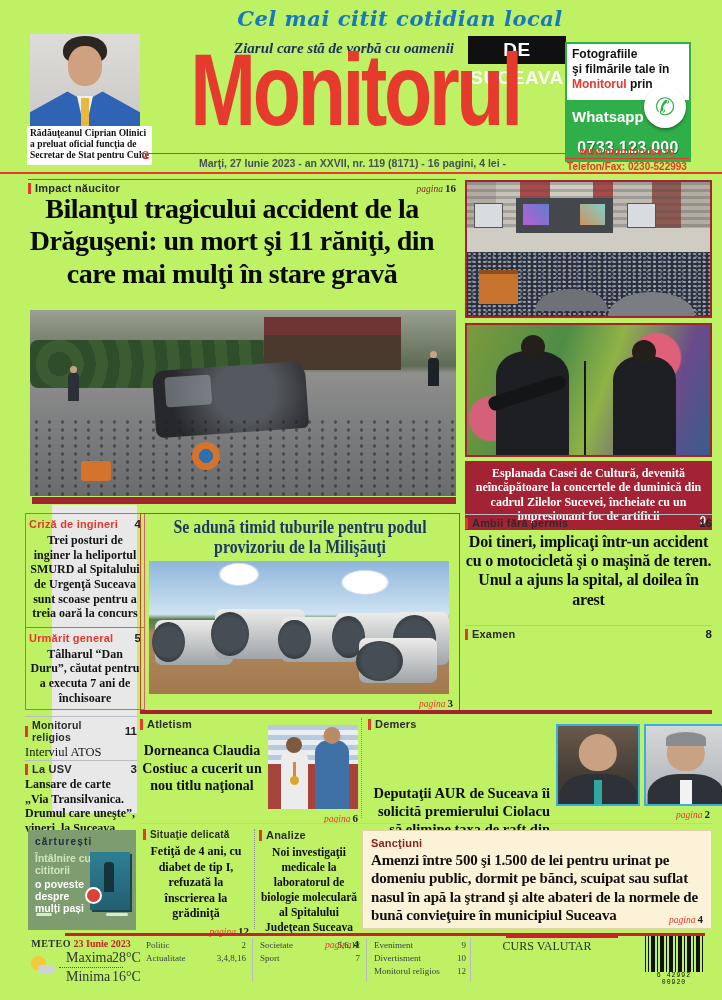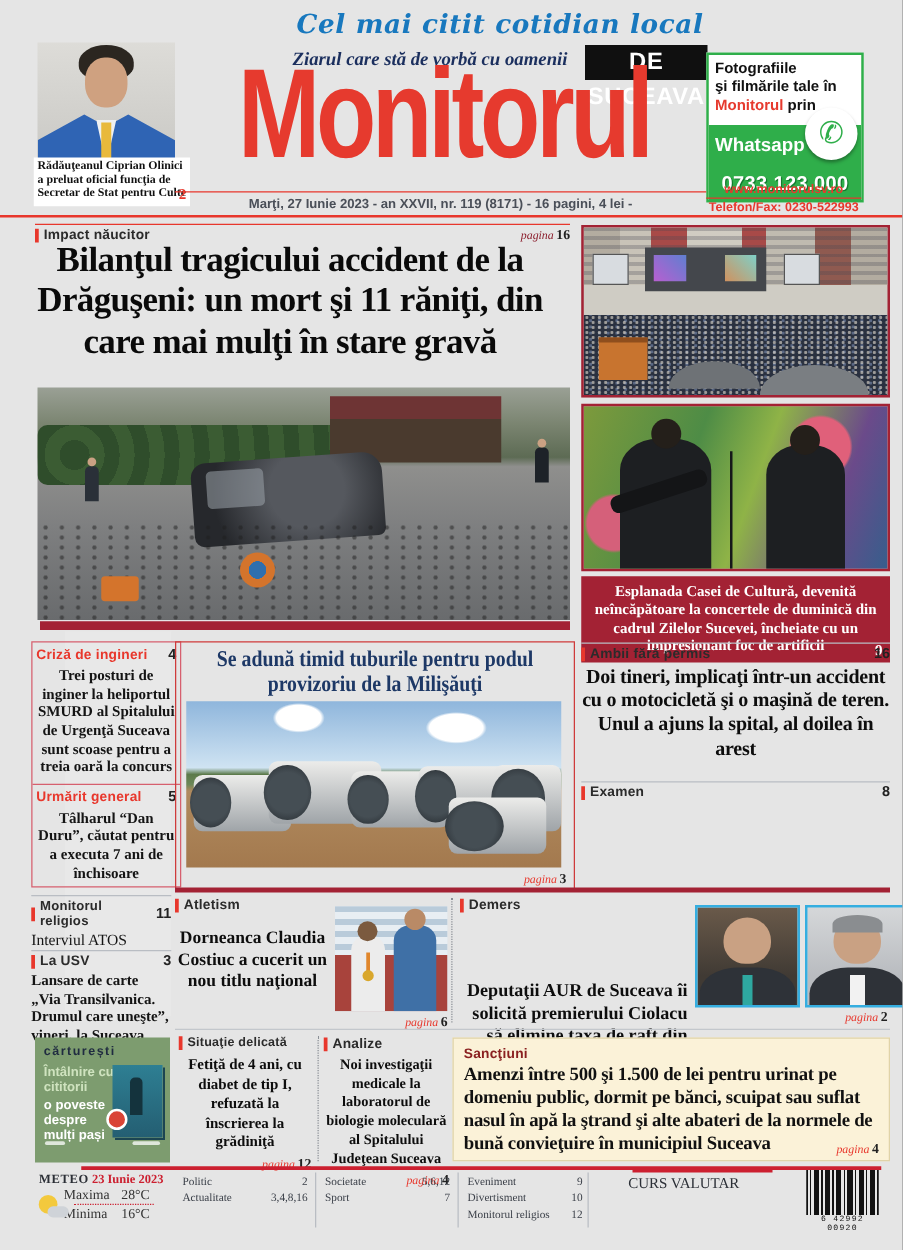--- a/index.html
+++ b/index.html
@@ -1,16 +1,16 @@
 <!DOCTYPE html>
 <html><head>
 <meta charset="utf-8">
 <style>
   html,body{margin:0;padding:0;background:#888;}
-  .page{position:relative;width:722px;height:1000px;background:#e5e5e5;overflow:hidden;
+  .page{position:relative;width:722px;height:1000px;background:#bef264;overflow:hidden;
         font-family:"Liberation Sans",sans-serif;color:#1a1a1a;}
   .abs{position:absolute;}
   
   .tagline-script{left:225px;top:6px;width:350px;text-align:center;color:#1878be;
     font:bold italic 21px "DejaVu Serif",serif;letter-spacing:.5px;}
   .tagline-sub{left:234px;top:40px;color:#1b2f5e;font:bold italic 15px "Liberation Serif",serif;}
   .region-badge{left:468px;top:36px;width:98px;height:28px;background:#101010;color:#fff;
     font-weight:bold;font-size:19px;line-height:28px;text-align:center;letter-spacing:.5px;}
   .logo{left:140px;top:40px;width:430px;text-align:center;color:#e63a2e;line-height:1;}
   .logo span{display:inline-block;font-weight:bold;font-size:94px;letter-spacing:-4px;
@@ -179,21 +179,21 @@
   .sc-pagina{position:absolute;right:8px;bottom:3px;}
   
   .footer-rule{left:65px;top:933px;width:640px;height:3px;background:#cc2030;}
   .meteo{left:25px;top:938px;width:112px;font-family:"Liberation Serif",serif;}
   .meteo-head{text-align:center;font-size:10px;}
   .meteo-title{font-weight:bold;color:#2b2f36;letter-spacing:.5px;}
   .meteo-date{font-weight:bold;color:#cc2030;}
   .wicon{position:absolute;left:6px;top:18px;width:20px;height:18px;}
   .sun{position:absolute;left:0;top:0;width:15px;height:15px;border-radius:50%;background:#f3c93d;}
   .cloud{position:absolute;right:-4px;bottom:0;width:17px;height:9px;background:#cfd3d8;border-radius:8px;}
-  .mrow{margin-left:26px;display:flex;gap:8px;font-size:11px;color:#333;padding:1px 0;}
+  .mrow{margin-left:41px;display:flex;gap:8px;font-size:14px;color:#333;padding:1px 0;}
   .mrow .lbl{width:38px;}
   .mdot{margin-left:34px;border-top:1px dotted #cc2030;width:64px;}
   .idx-col{top:938px;font-family:"Liberation Serif",serif;font-size:9px;color:#3a3f48;}
   .idx-row{display:flex;justify-content:space-between;padding:1.5px 0;}
   .vsep{top:938px;height:44px;width:0;border-left:1px solid #b9bdc3;}
   .currency{left:476px;top:936px;width:142px;font-family:"Liberation Serif",serif;}
   .cur-top{height:2px;background:#cc2030;margin-left:30px;}
   .cur-title{text-align:center;font-variant:small-caps;font-size:12px;color:#2b2f36;padding:1px 0 2px;}
   .cur-row{display:flex;align-items:center;font-size:10px;color:#2b2f36;padding:1px 0 0 8px;margin-top:46px;}
   .cur-name{width:44px;font-variant:small-caps;font-weight:bold;}

